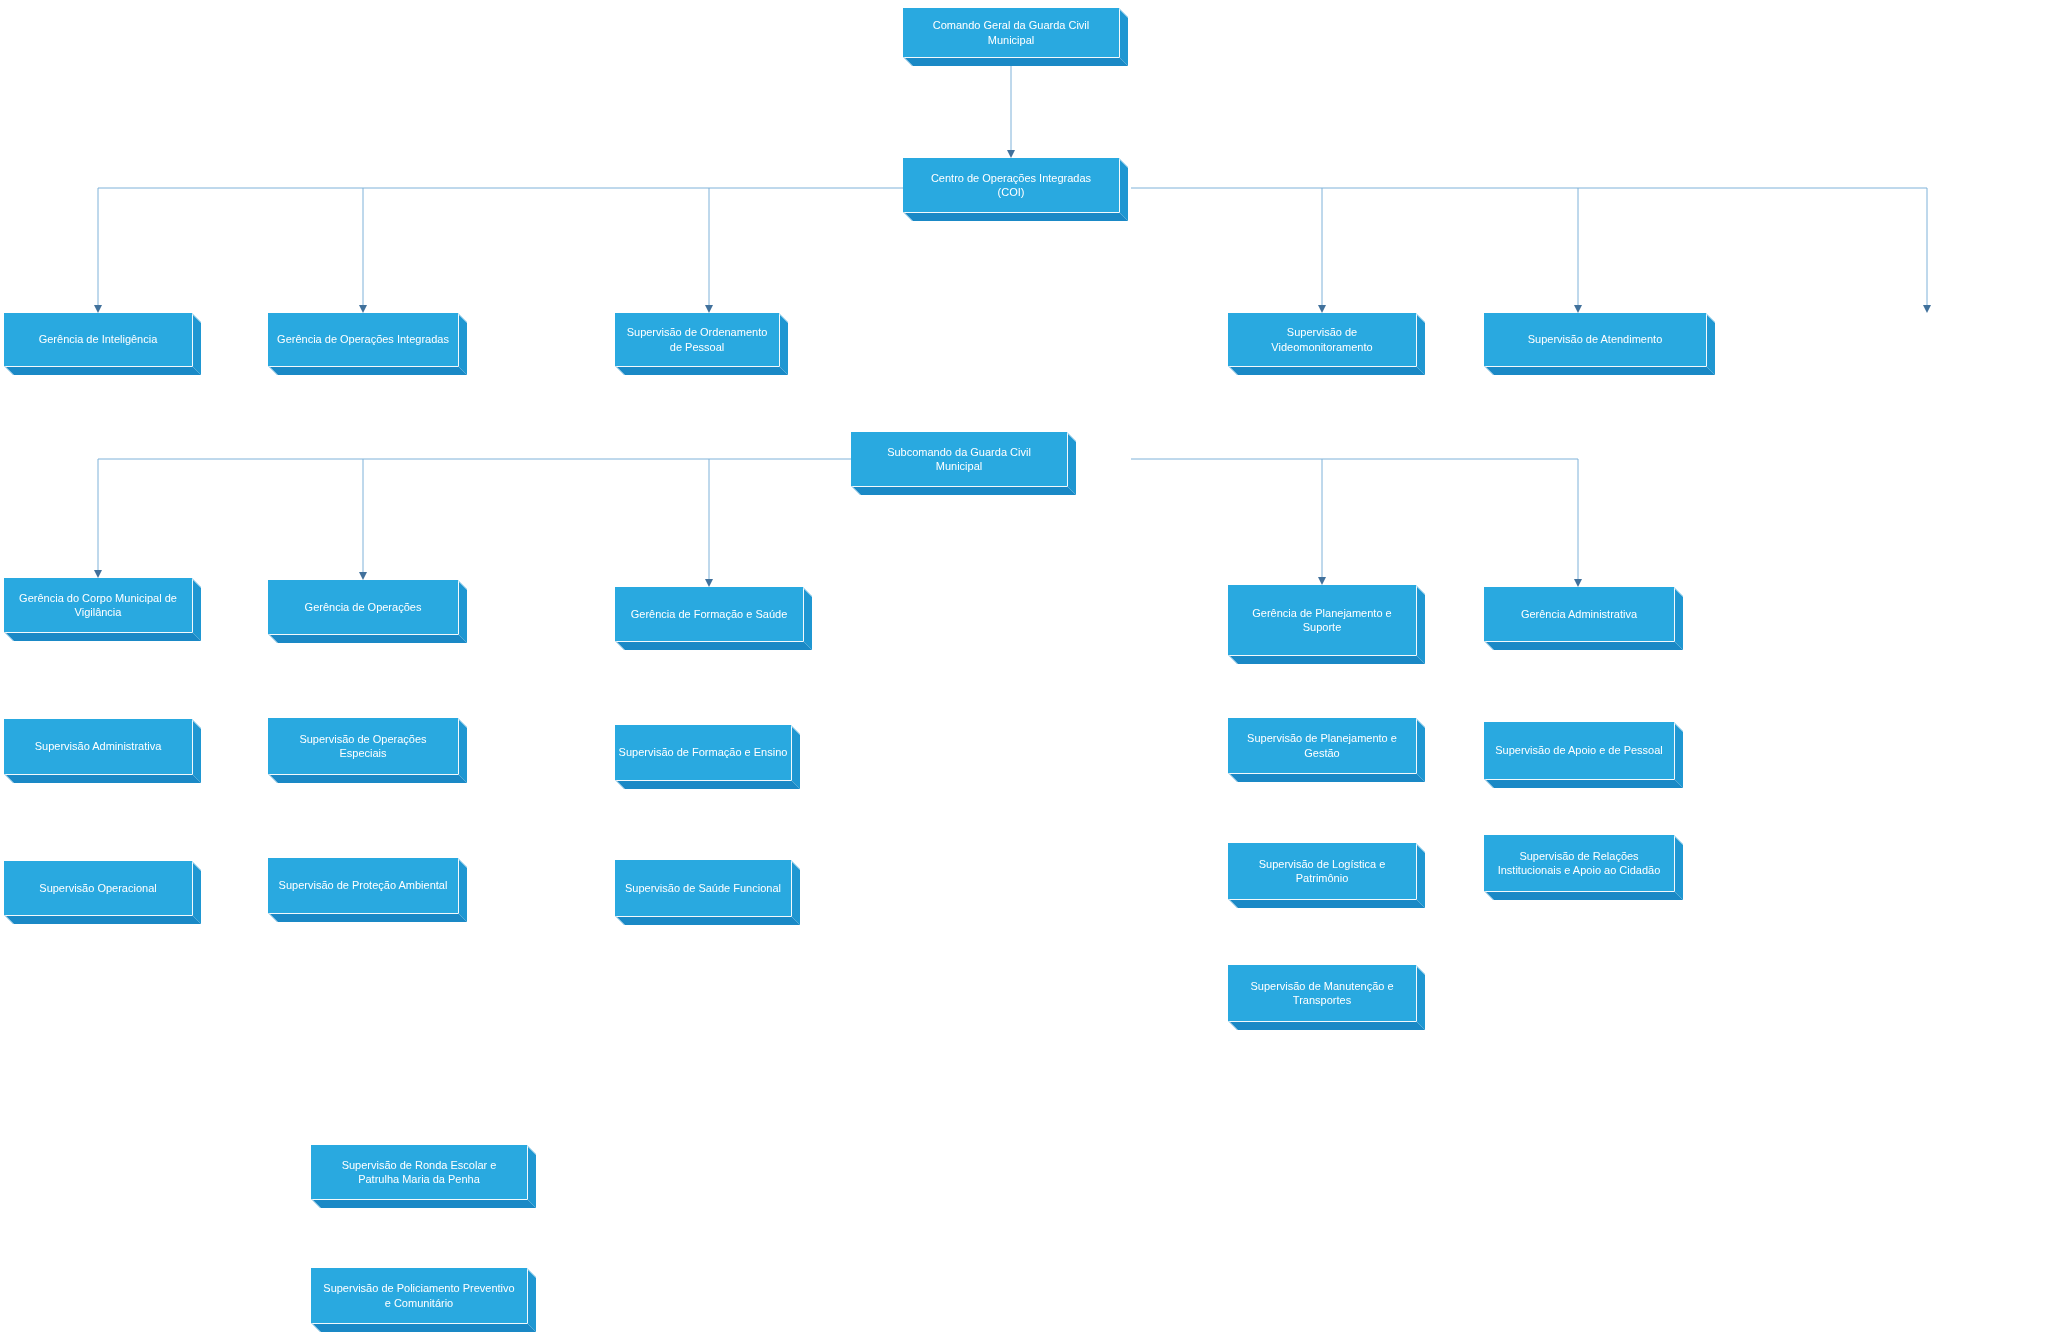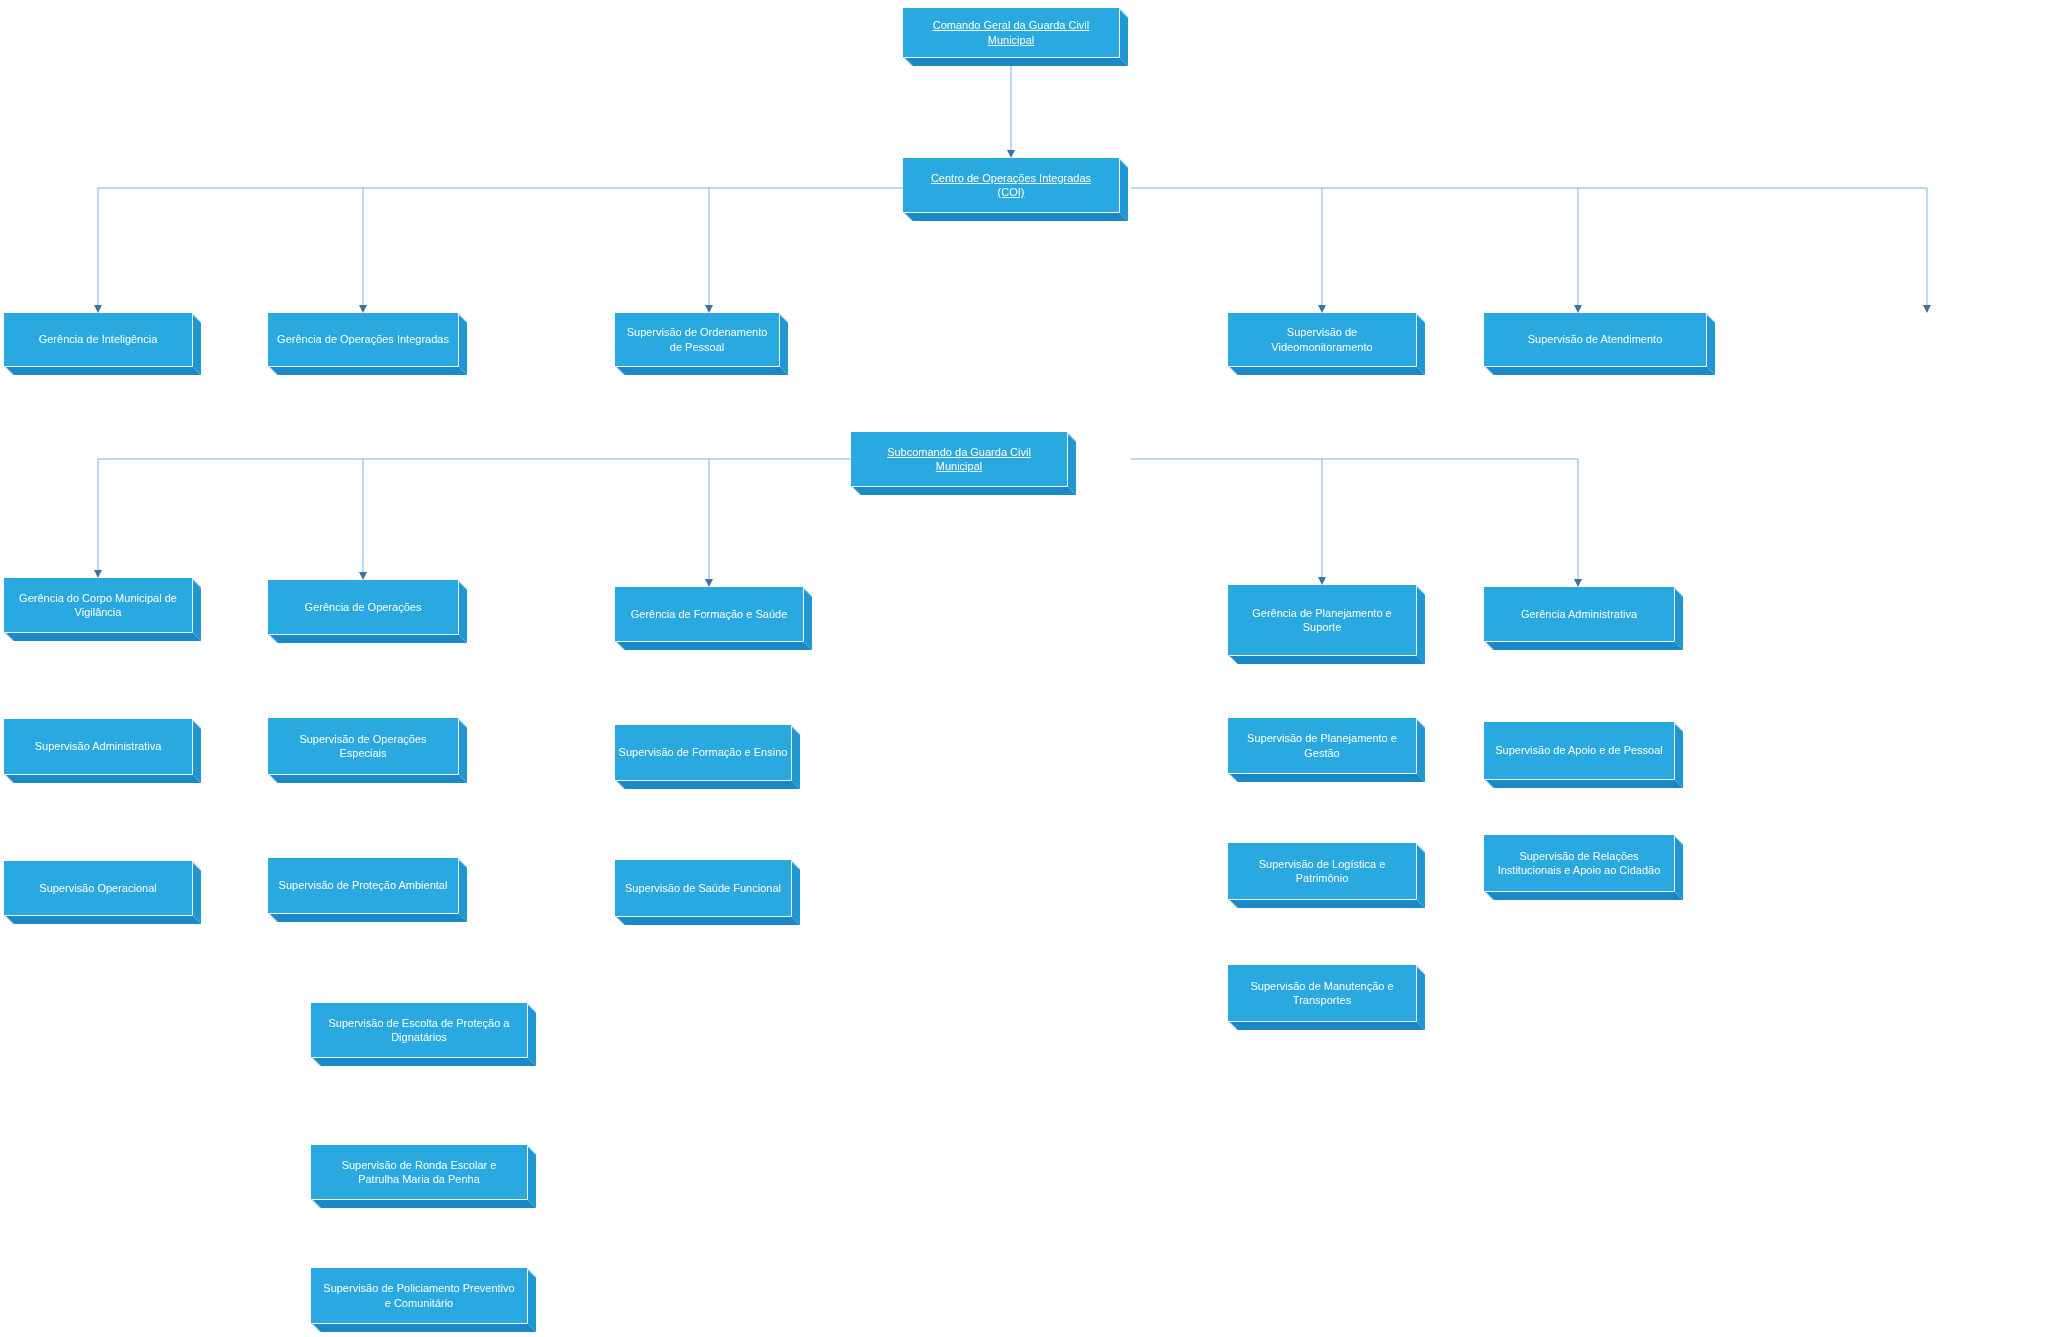--- a/index.html
+++ b/index.html
@@ -25,21 +25,21 @@
   .node{
     position:absolute;z-index:2;
     background:var(--node-fill,#29A9E0);
     color:var(--node-text,#fff);
     font-size:11px;line-height:1.3;
     display:flex;align-items:center;justify-content:center;
     text-align:center;
     padding:2px 8px;box-sizing:border-box;
     cursor:default;
   }
-  .node.ctr{padding:2px 14px;text-decoration:underline;}
+  .node.ctr{padding:2px 14px;}
   .node.snug{padding:2px 3px;text-align:right;}
   .node.wide2{padding:2px 10px;}
   
   .node::before{
     content:"";position:absolute;left:100%;top:0;
     width:9px;height:100%;
     background:var(--node-side,#1F97D2);
     transform:skewY(45deg);transform-origin:0 0;
     border-left:1px solid rgba(255,255,255,.95);
     border-top:1px solid rgba(255,255,255,.8);
@@ -168,23 +168,20 @@
   <div class="node" style="left:1228px;top:843px;width:188px;height:56px">
       <span class="lbl">Supervisão de Logística e Patrimônio</span>
     </div>
   <div class="node" style="left:1484px;top:835px;width:190px;height:56px">
       <span class="lbl">Supervisão de Relações Institucionais e Apoio ao Cidadão</span>
     </div>
 
   <div class="node" style="left:1228px;top:965px;width:188px;height:56px">
       <span class="lbl">Supervisão de Manutenção e Transportes</span>
     </div>
-  <div class="node wide2" style="left:311px;top:1003px;width:216px;height:54px">
-      <span class="lbl">Supervisão de Escolta de Proteção a Dignatários</span>
-    </div>
   <div class="node wide2" style="left:311px;top:1145px;width:216px;height:54px">
       <span class="lbl">Supervisão de Ronda Escolar e Patrulha Maria da Penha</span>
     </div>
   <div class="node wide2" style="left:311px;top:1268px;width:216px;height:55px">
       <span class="lbl">Supervisão de Policiamento Preventivo e Comunitário</span>
     </div>
 
 </div>
 
 </body></html>

